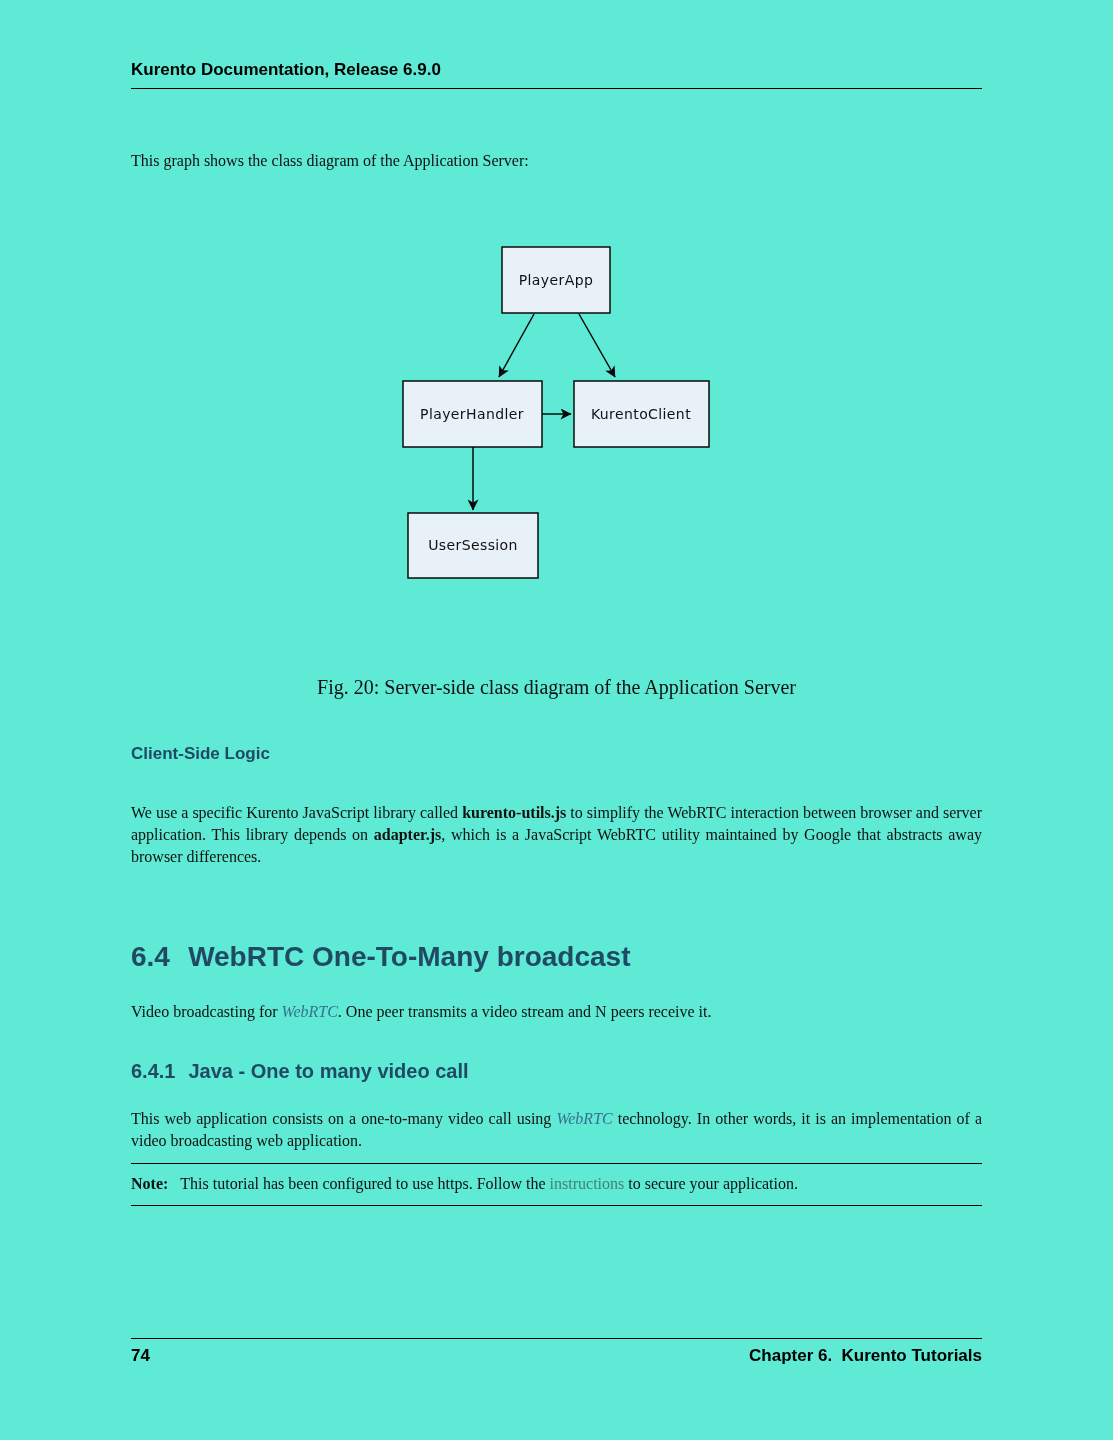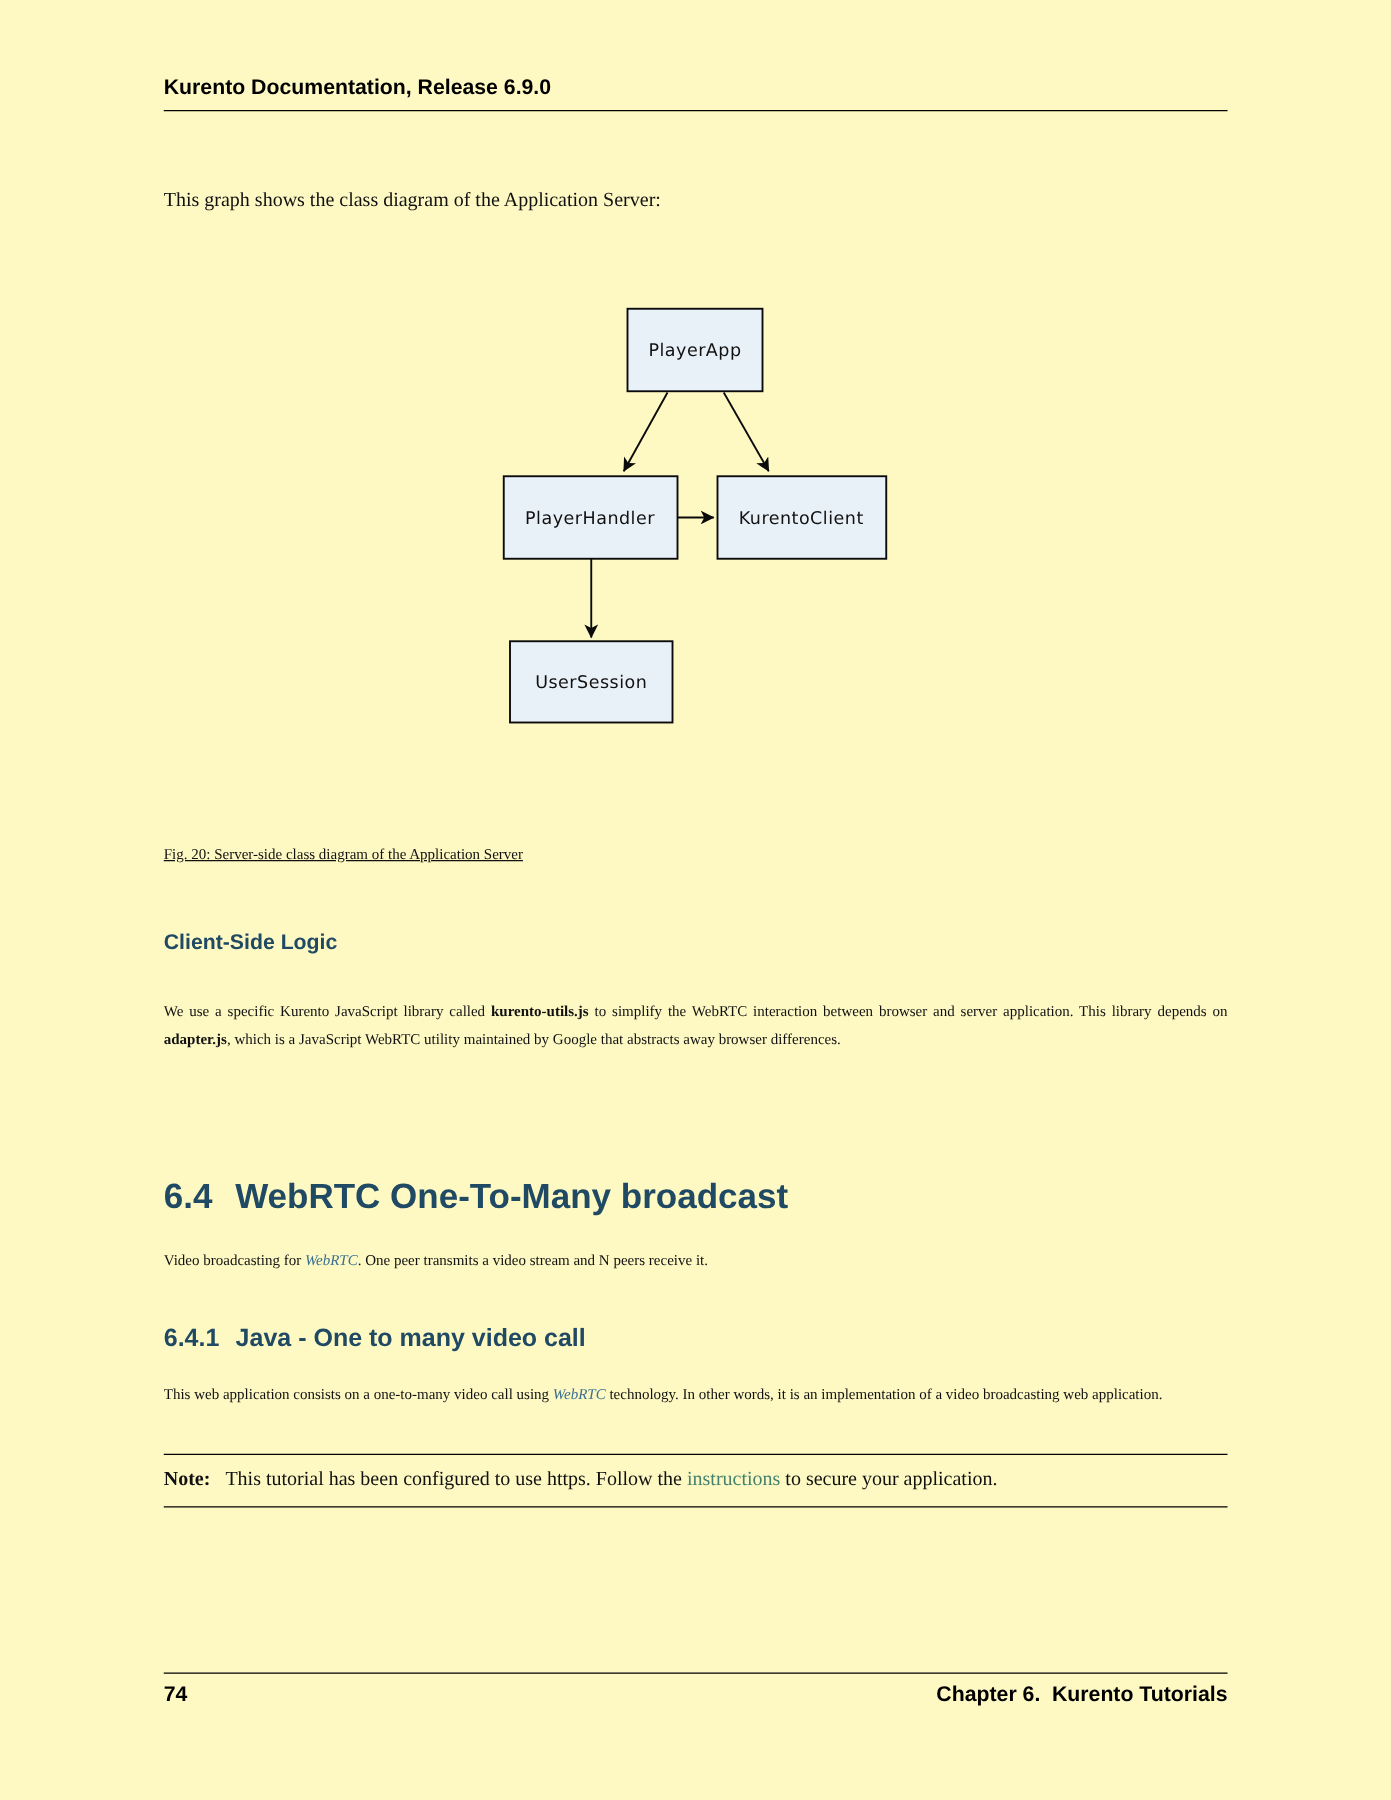--- a/index.html
+++ b/index.html
@@ -1,20 +1,20 @@
 <!DOCTYPE html>
 <html><head>
 <meta charset="utf-8">
 <style>
   html,body{margin:0;padding:0;background:#ffffff;}
   .page{
     position:relative;
     width:1113px;
     height:1440px;
-    background:#fef9c3;
+    background:#5eead4;
     font-family:"Liberation Serif", serif;
     color:#111111;
     overflow:hidden;
   }
   .abs{position:absolute;}
 
   
   .doc-header{
     top:60px; left:131px; width:851px;
     font-family:"Liberation Sans", sans-serif;
@@ -29,29 +29,29 @@
   .diagram{ top:235px; left:380px; width:350px; height:356px; }
   .diagram svg{ display:block; }
   .node{ fill:#e8f0f8; stroke:#0a0a0a; stroke-width:1.5; }
   .edge{ stroke:#0a0a0a; stroke-width:1.5; fill:none; }
   .node-label{
     font-family:"DejaVu Sans", sans-serif;
     font-size:14px; fill:#111; letter-spacing:0.4px;
     text-anchor:middle;
   }
 
-  .caption{ top:676px; left:131px; width:851px; text-align:left; font-size:12px;text-decoration:underline; }
+  .caption{ top:676px; left:131px; width:851px; text-align:center; font-size:20px; }
 
   .rubric{
     top:744px; left:131px; width:851px;
     font-family:"Liberation Sans", sans-serif;
     font-weight:bold; font-size:17px; color:#204a64;
   }
 
-  .para{ left:131px; width:851px; font-size:12px; line-height:22px; text-align:justify; }
+  .para{ left:131px; width:851px; font-size:16px; line-height:22px; text-align:justify; }
   .para1{ top:786px; }
   .para2{ top:862px; }
   .para3{ top:985px; text-align:left; }
   .para4{ top:1092px; }
 
   .h2{
     top:922px; left:131px; width:851px;
     font-family:"Liberation Sans", sans-serif;
     font-weight:bold; font-size:28px; color:#204a64;
   }

